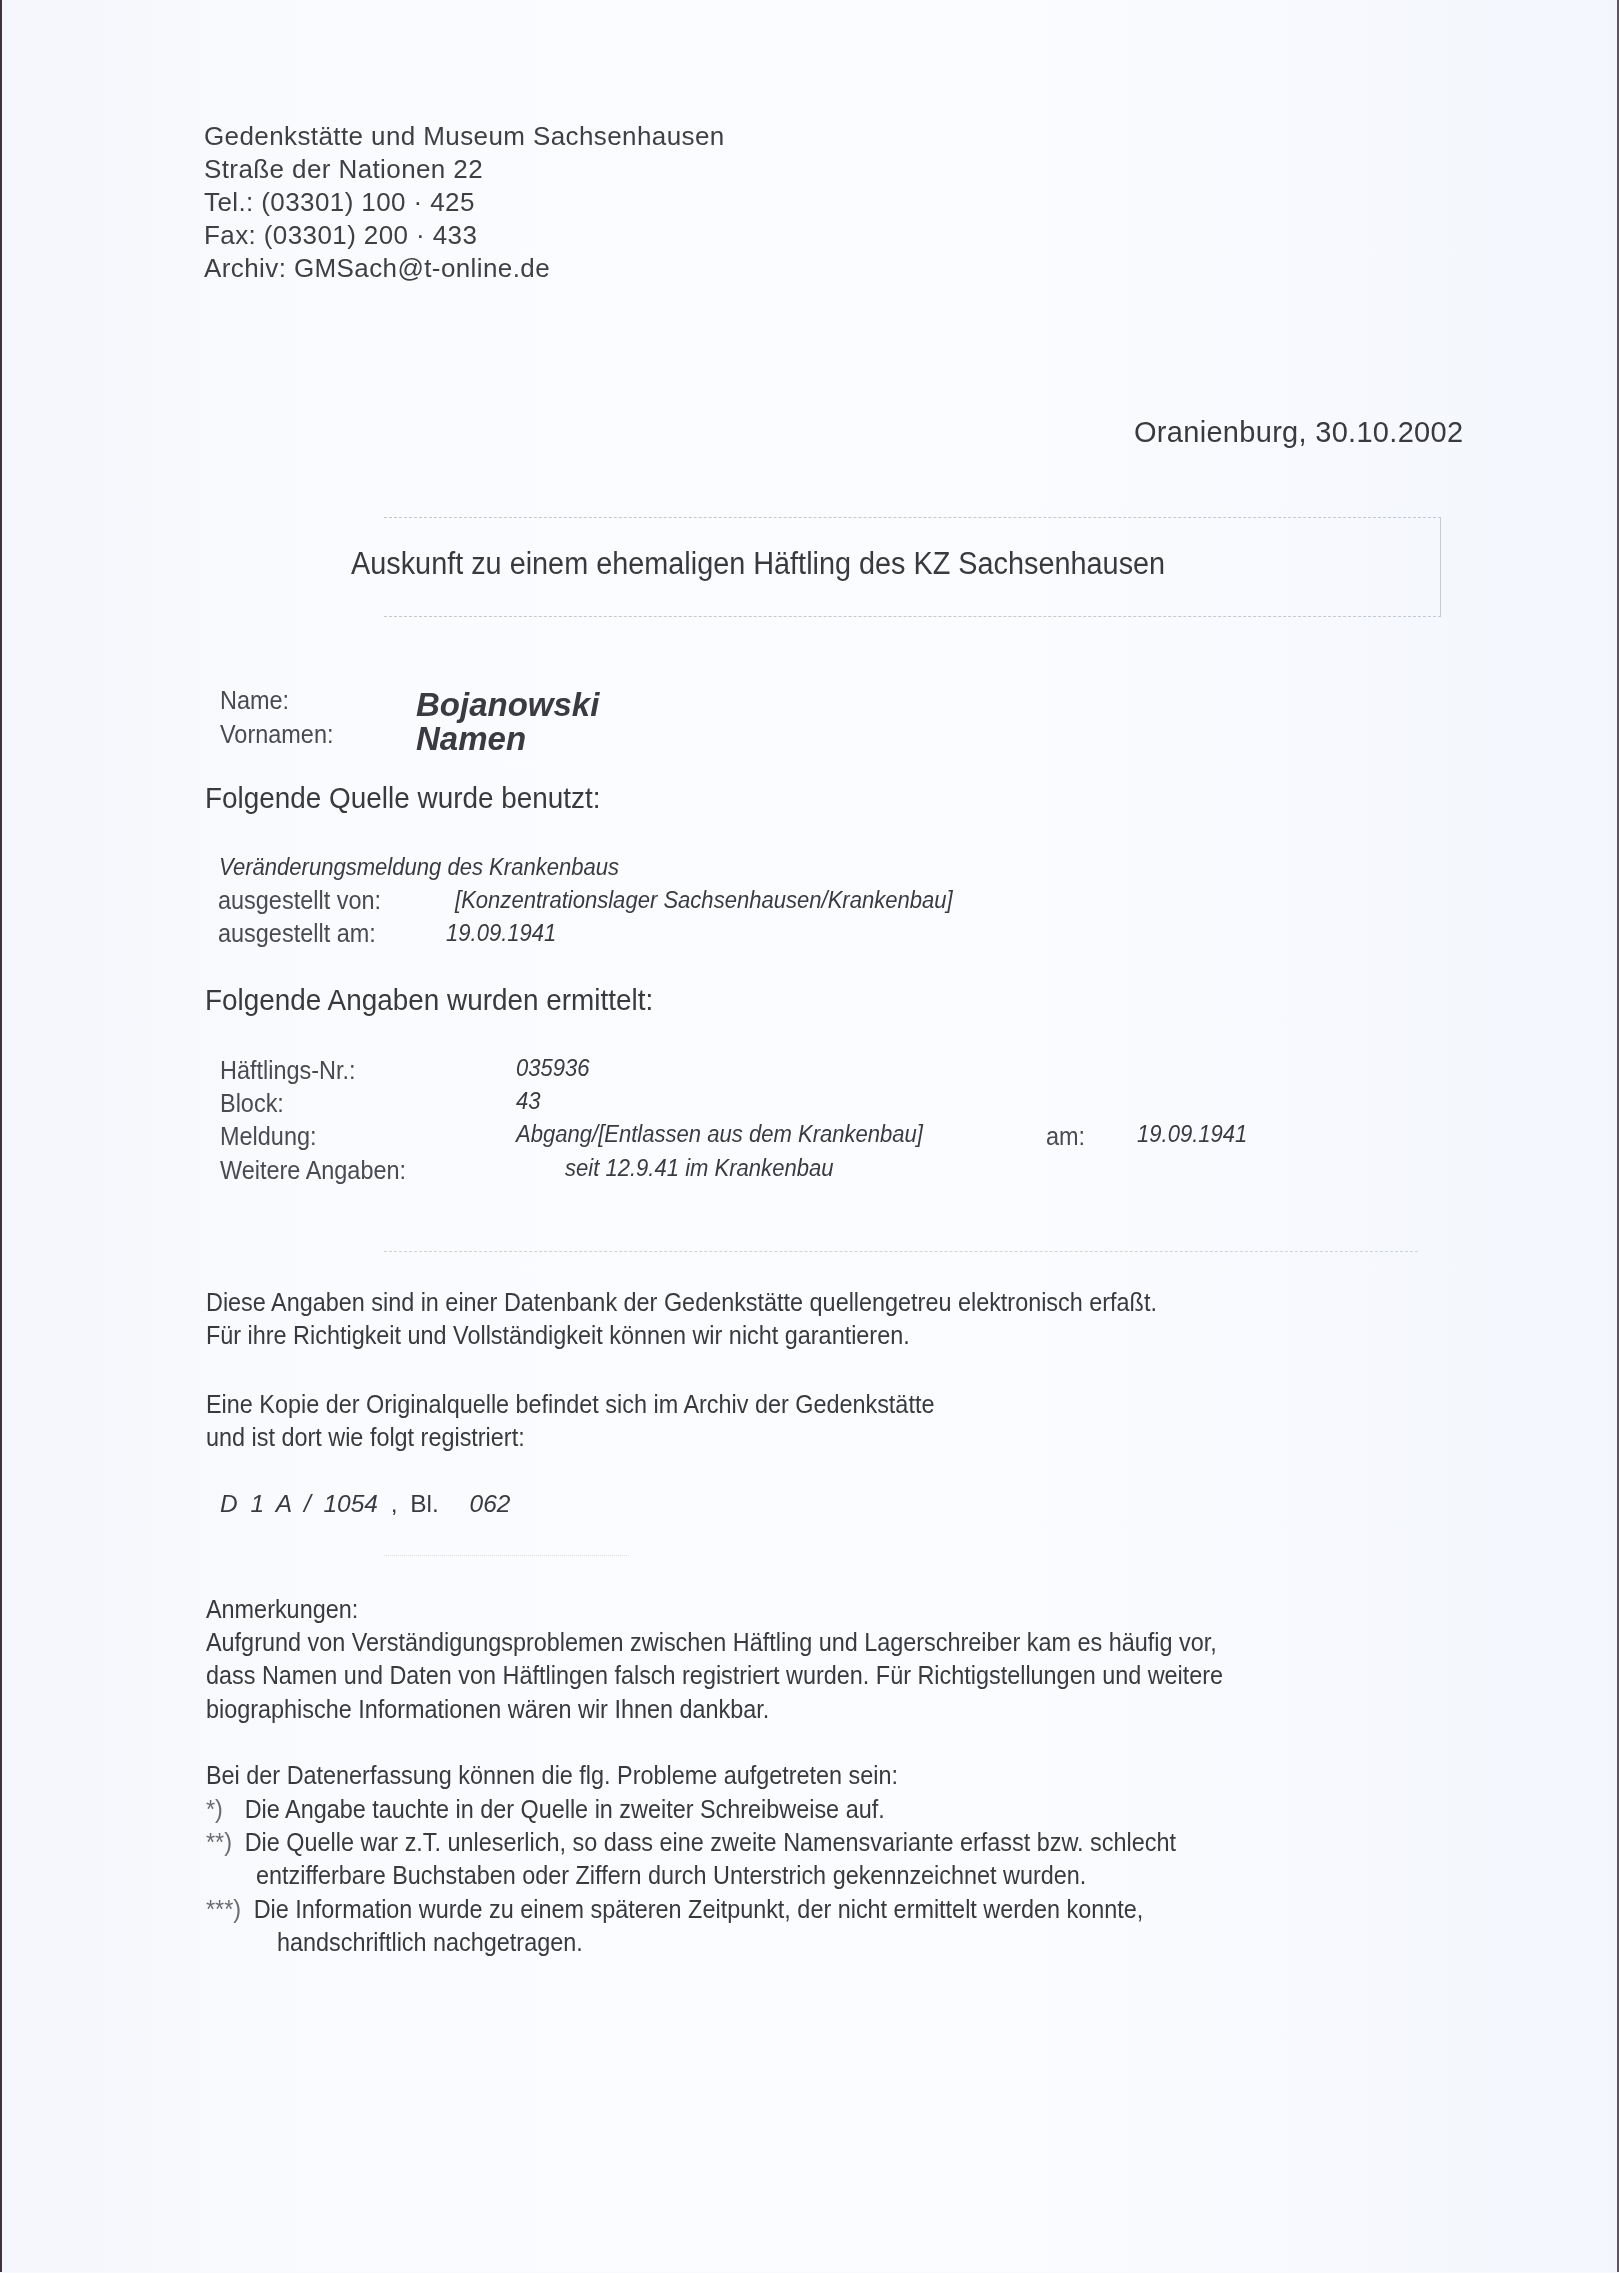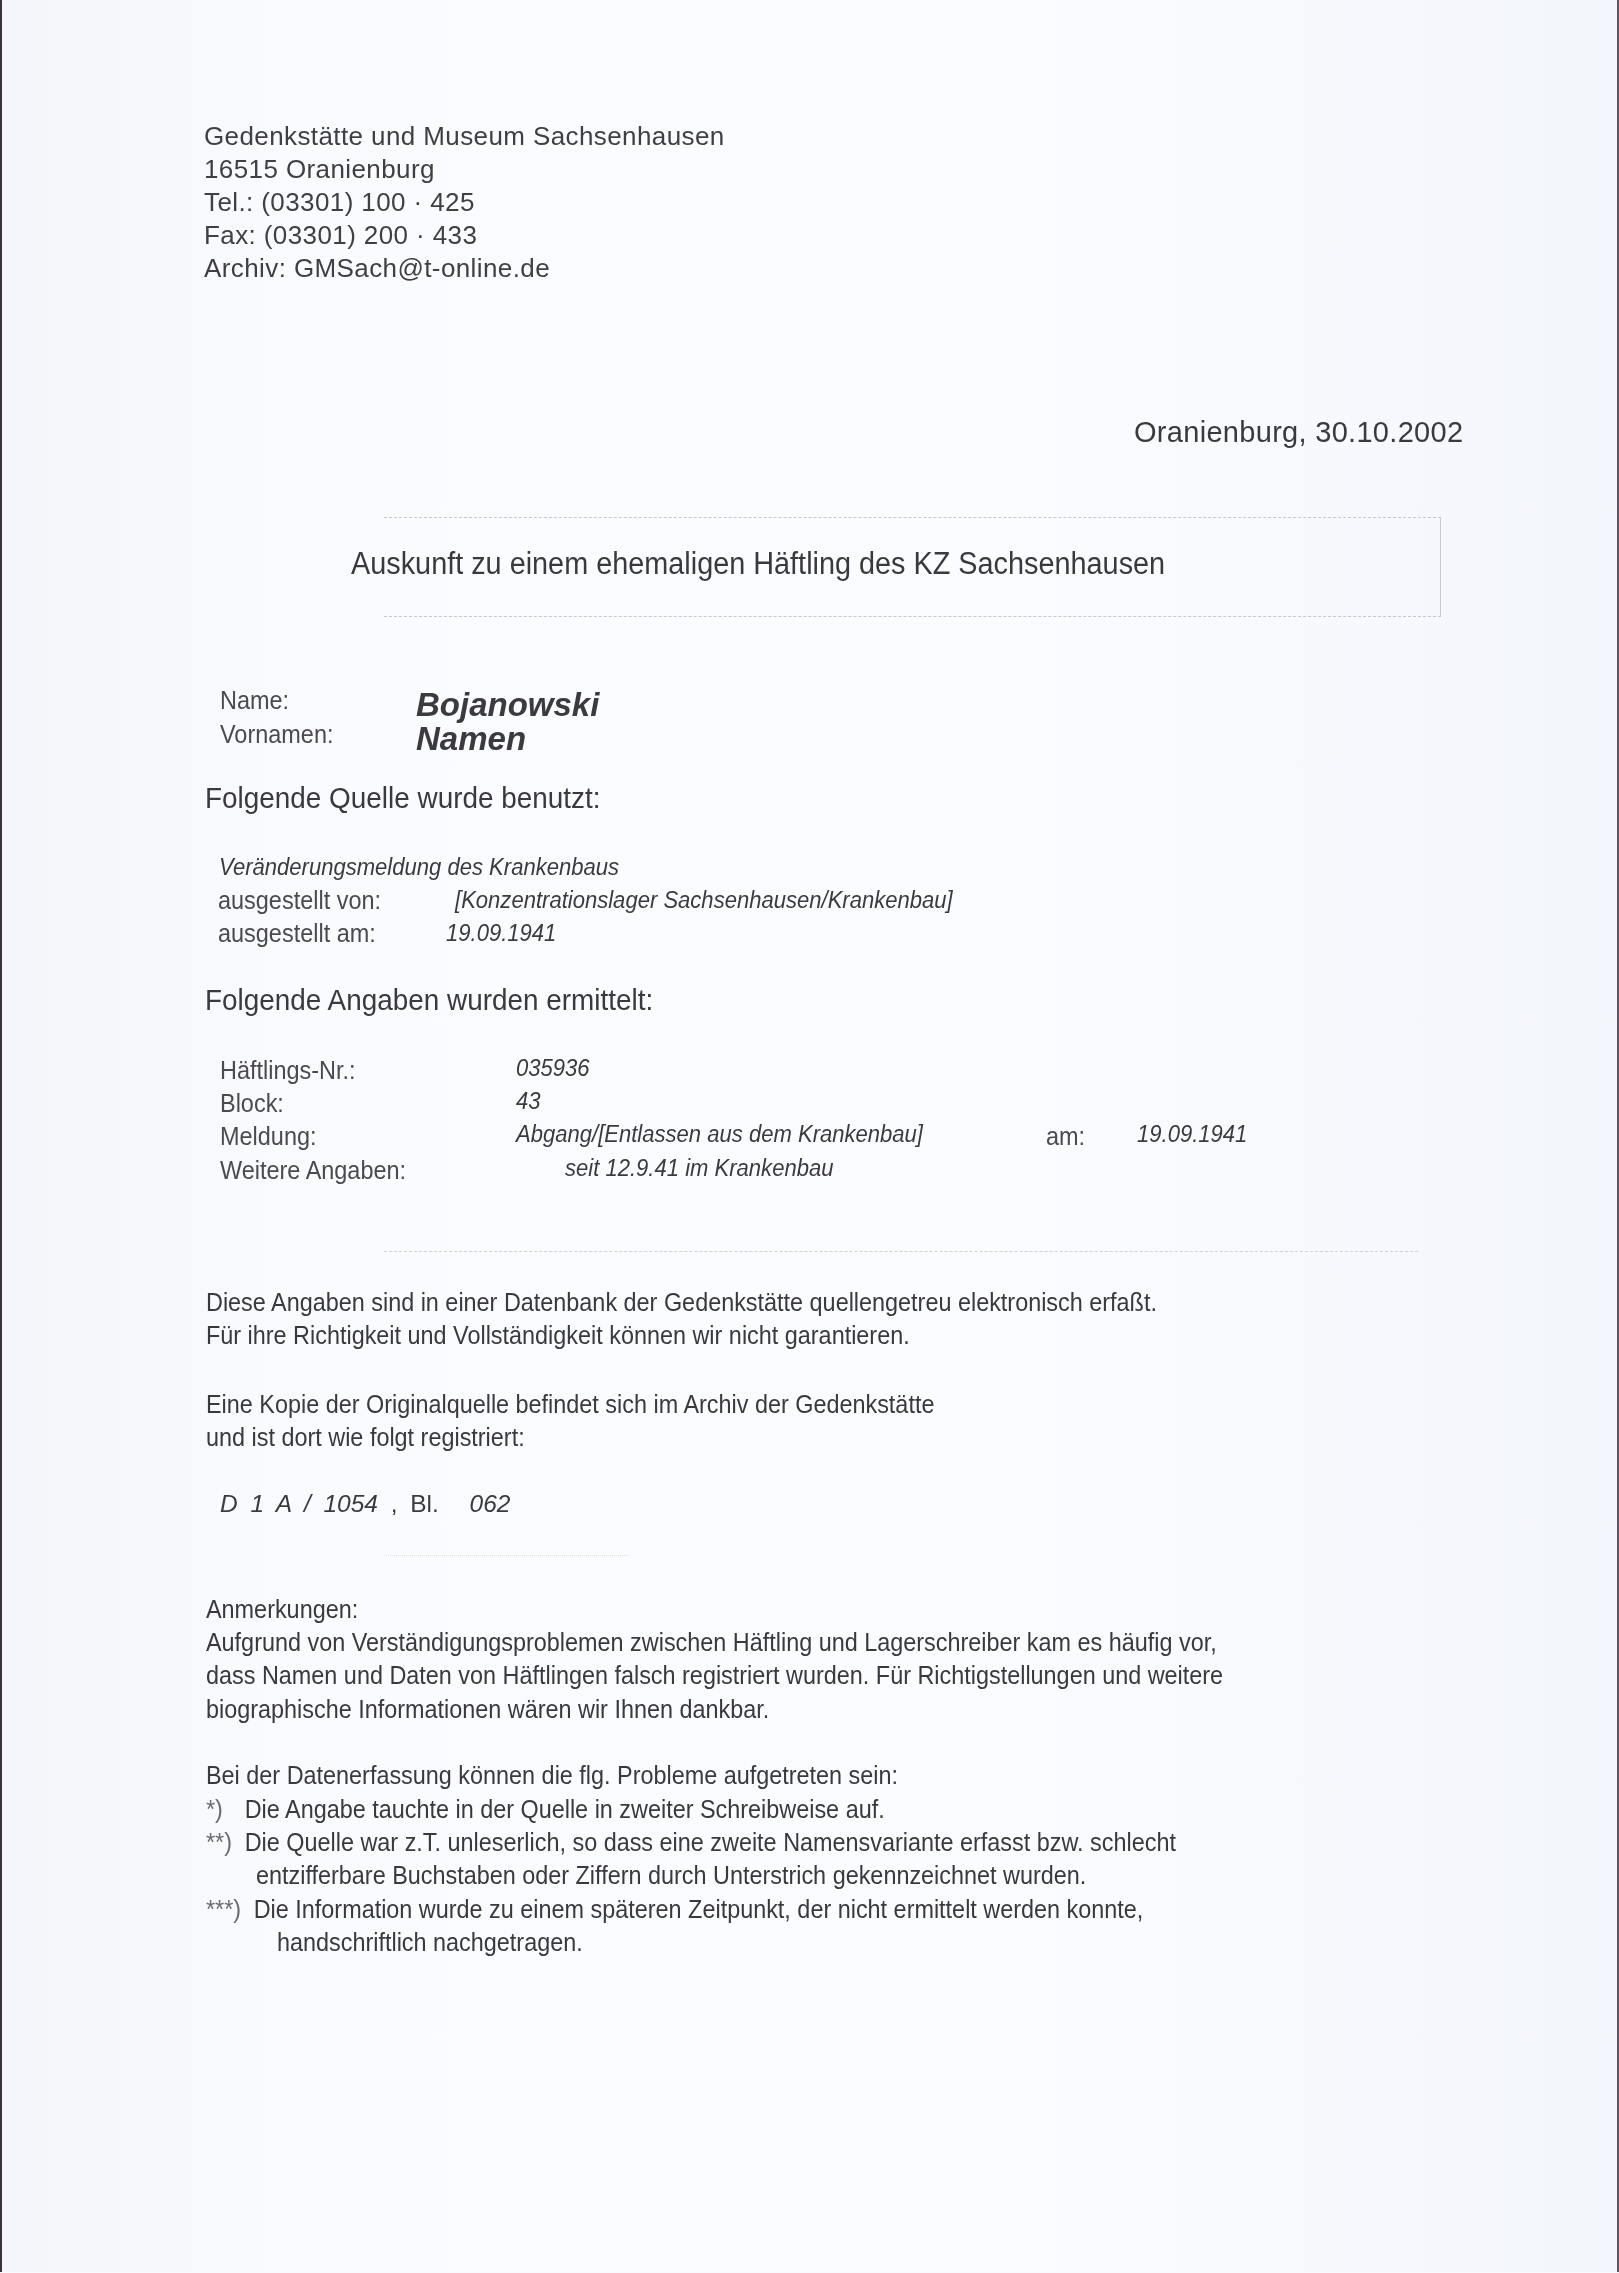--- a/index.html
+++ b/index.html
@@ -47,21 +47,21 @@
     }
     .note-mark { display:inline-block; width:43px; color:#6a6a70; }
   </style>
 </head>
 <body>
 
 <div class="page">
 
   <div class="abs addr">
     <div>Gedenkstätte und Museum Sachsenhausen</div>
-    <div>16515 Oranienburg</div>
+    <div>Straße der Nationen 22</div>
     <div>Tel.: (03301) 100 · 425</div>
     <div>Fax: (03301) 200 · 433</div>
     <div>Archiv: GMSach@t-online.de</div>
   </div>
 
   <div class="abs date">Oranienburg, 30.10.2002</div>
 
   <div class="title-box"></div>
   <div class="abs title">Auskunft zu einem ehemaligen Häftling des KZ Sachsenhausen</div>
 

